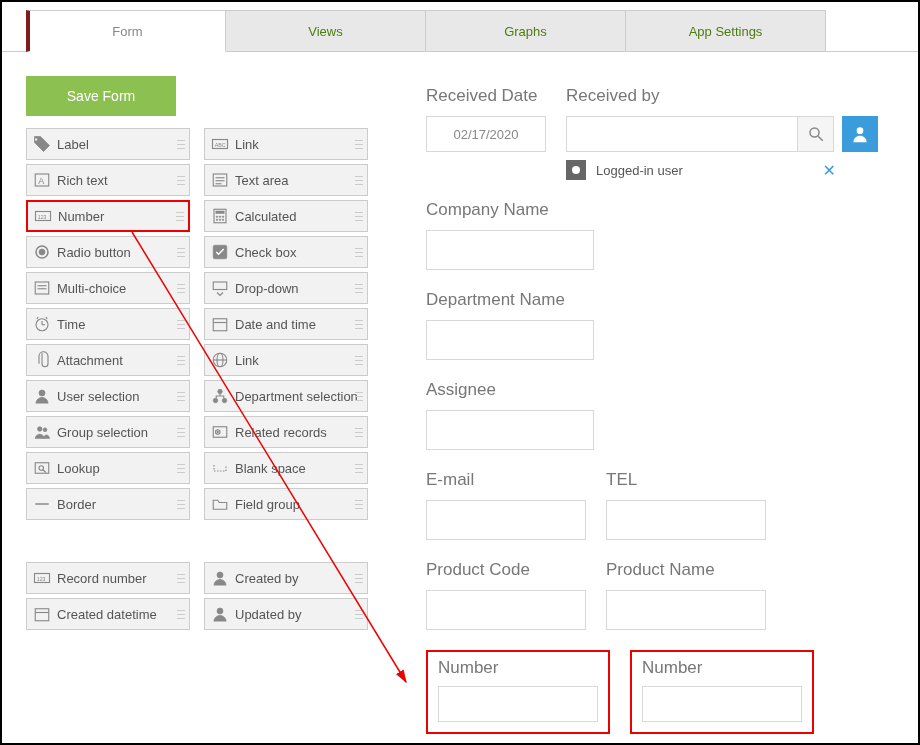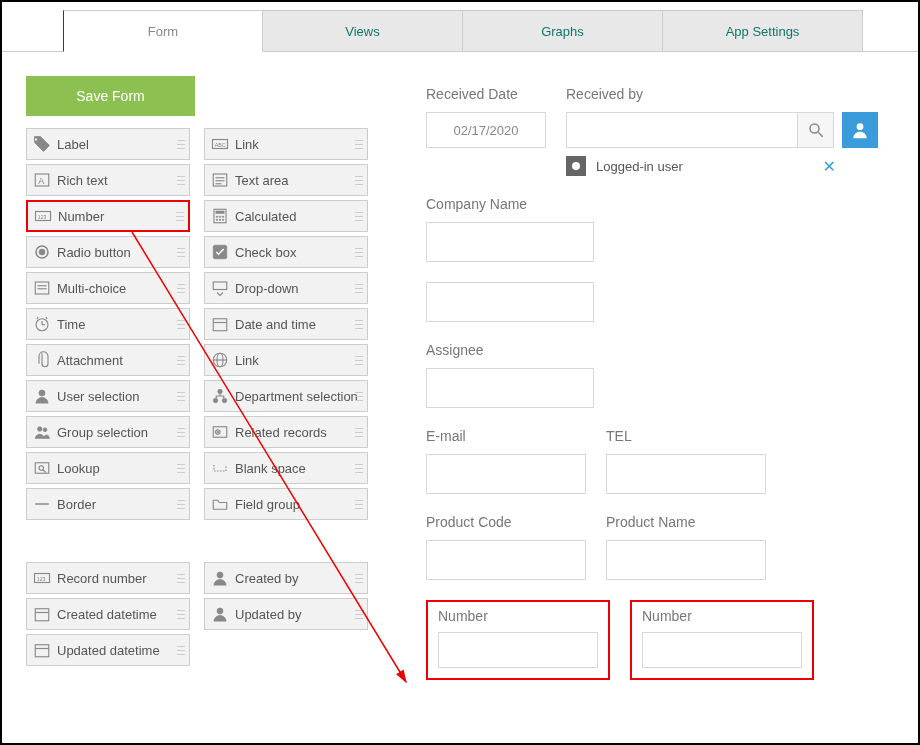--- a/index.html
+++ b/index.html
@@ -1,37 +1,37 @@
 <!DOCTYPE html>
 <html><head>
 <meta charset="utf-8">
 <style>
 * { box-sizing: border-box; margin: 0; padding: 0; }
 body { font-family: Arial, sans-serif; font-size: 13px; color: #555; background: #fff; }
 .frame { width: 920px; height: 745px; border: 2px solid #000; position: relative; background: #fff; overflow: hidden; }
 .tabbar { display: flex; margin: 8px 0 0 24px; }
-.tab { width: 200px; height: 42px; display: flex; align-items: center; justify-content: center; background: #e8e8e8; border: 1px solid #ccc; border-left: none; color: #0f766e; cursor: pointer; }
-.tab:first-child { border-left: 1px solid #7f1d1d; margin-left: 37px; }
+.tab { width: 200px; height: 42px; display: flex; align-items: center; justify-content: center; background: #e8e8e8; border: 1px solid #ccc; border-left: none; color: #4d7c0f; cursor: pointer; }
+.tab:first-child { border-left: 4px solid #7f1d1d; }
 .tab.active { background: #fff; border-bottom-color: #fff; color: #888; position: relative; z-index: 2; }
 .content { display: flex; padding: 0 24px; gap: 20px; border-top: 1px solid #ccc; margin-top: -1px; padding-top: 0; }
 .left { width: 344px; padding-top: 24px; }
-.savebtn { width: 169px; height: 40px; background: #8cc152; color: #fff; display: flex; align-items: center; justify-content: center; cursor: pointer; margin-bottom: 12px; font-size: 14px; }
+.savebtn { width: 150px; height: 40px; background: #8cc152; color: #fff; display: flex; align-items: center; justify-content: center; cursor: pointer; margin-bottom: 12px; font-size: 14px; }
 .palette { display: grid; grid-template-columns: 1fr 1fr; gap: 4px 14px; }
 .fieldtype { height: 32px; background: #f2f2f2; border: 1px solid #ccc; display: flex; align-items: center; padding: 12px 6px; gap: 6px; cursor: grab; position: relative; }
 .fieldtype .grip { position: absolute; right: 4px; top: 0; bottom: 0; width: 8px; display: flex; flex-direction: column; justify-content: center; gap: 1px; }
 .fieldtype .grip span { height: 1px; background: #ccc; margin: 1px 0; }
 .ico { width: 18px; height: 18px; display: flex; align-items: center; justify-content: center; flex-shrink: 0; }
 .ico svg { width: 18px; height: 18px; fill: #888; stroke: #888; }
 .palette-gap { grid-column: 1 / -1; height: 30px; }
 .highlight-number { border: 2px solid #e00; }
 
 .right { flex: 1; padding: 34px 16px 0 38px; }
 .row { display: flex; gap: 20px; }
 .field { margin-bottom: 20px; }
-.field-label { color: #777; font-size: 14px; margin-bottom: 10px; display: block; }
+.field-label { color: #777; font-size: 17px; margin-bottom: 10px; display: block; }
 .tinput { border: 1px solid #d8d8d8; background: #fff; height: 36px; padding: 0 24px; font-size: 13px; color: #888; }
 .received-date-input { width: 120px; text-align: center; }
 .received-by-wrap { display: flex; align-items: center; }
 .received-by-input { width: 232px; }
 .searchbtn { width: 36px; height: 36px; border: 1px solid #d8d8d8; border-left: none; background: #f5f5f5; display: flex; align-items: center; justify-content: center; cursor: pointer; }
 .userbtn { width: 36px; height: 36px; background: #3b9cdc; margin-left: 8px; display: flex; align-items: center; justify-content: center; cursor: pointer; }
 .logged-in-row { display: flex; align-items: center; margin-top: 8px; margin-left: 0; gap: 10px; justify-content: flex-end; }
 .radio-sq { width: 20px; height: 20px; background: #666; display: flex; align-items: center; justify-content: center; }
 .radio-sq .dot { width: 8px; height: 8px; background: #fff; border-radius: 50%; }
 .close-x { color: #3b9cdc; margin-left: auto; margin-right: 6px; cursor: pointer; font-size: 16px; }
@@ -440,34 +440,20 @@
             </span>
       </div>
       <div class="fieldtype">
         <span class="ico">
               <svg viewBox="0 0 24 24">
                 <circle cx="12" cy="8" r="4"></circle>
                 <path d="M4 22c0-5 4-8 8-8s8 3 8 8"></path>
               </svg>
             </span>
         <span>Updated by</span>
-        <span class="grip">
-              <span></span>
-              <span></span>
-              <span></span>
-            </span>
-      </div>
-      <div class="fieldtype">
-        <span class="ico">
-              <svg viewBox="0 0 24 24">
-                <rect x="3" y="5" width="18" height="16" fill="none" stroke-width="1.5"></rect>
-                <line x1="3" y1="10" x2="21" y2="10" stroke-width="1.5"></line>
-              </svg>
-            </span>
-        <span>Updated datetime</span>
         <span class="grip">
               <span></span>
               <span></span>
               <span></span>
             </span>
       </div>
     </div>
   </div>
 
   <div class="right">
@@ -501,20 +487,21 @@
           <span class="close-x">✕</span>
         </div>
       </div>
     </div>
 
     <div class="field">
       <span class="field-label">Company Name</span>
       <input class="tinput med-input" style="">
     </div>
     <div class="field">
+      <span class="field-label">Department Name</span>
       <input class="tinput med-input" style="">
     </div>
     <div class="field">
       <span class="field-label">Assignee</span>
       <input class="tinput med-input" style="">
     </div>
 
     <div class="row">
       <div class="field">
         <span class="field-label">E-mail</span>

